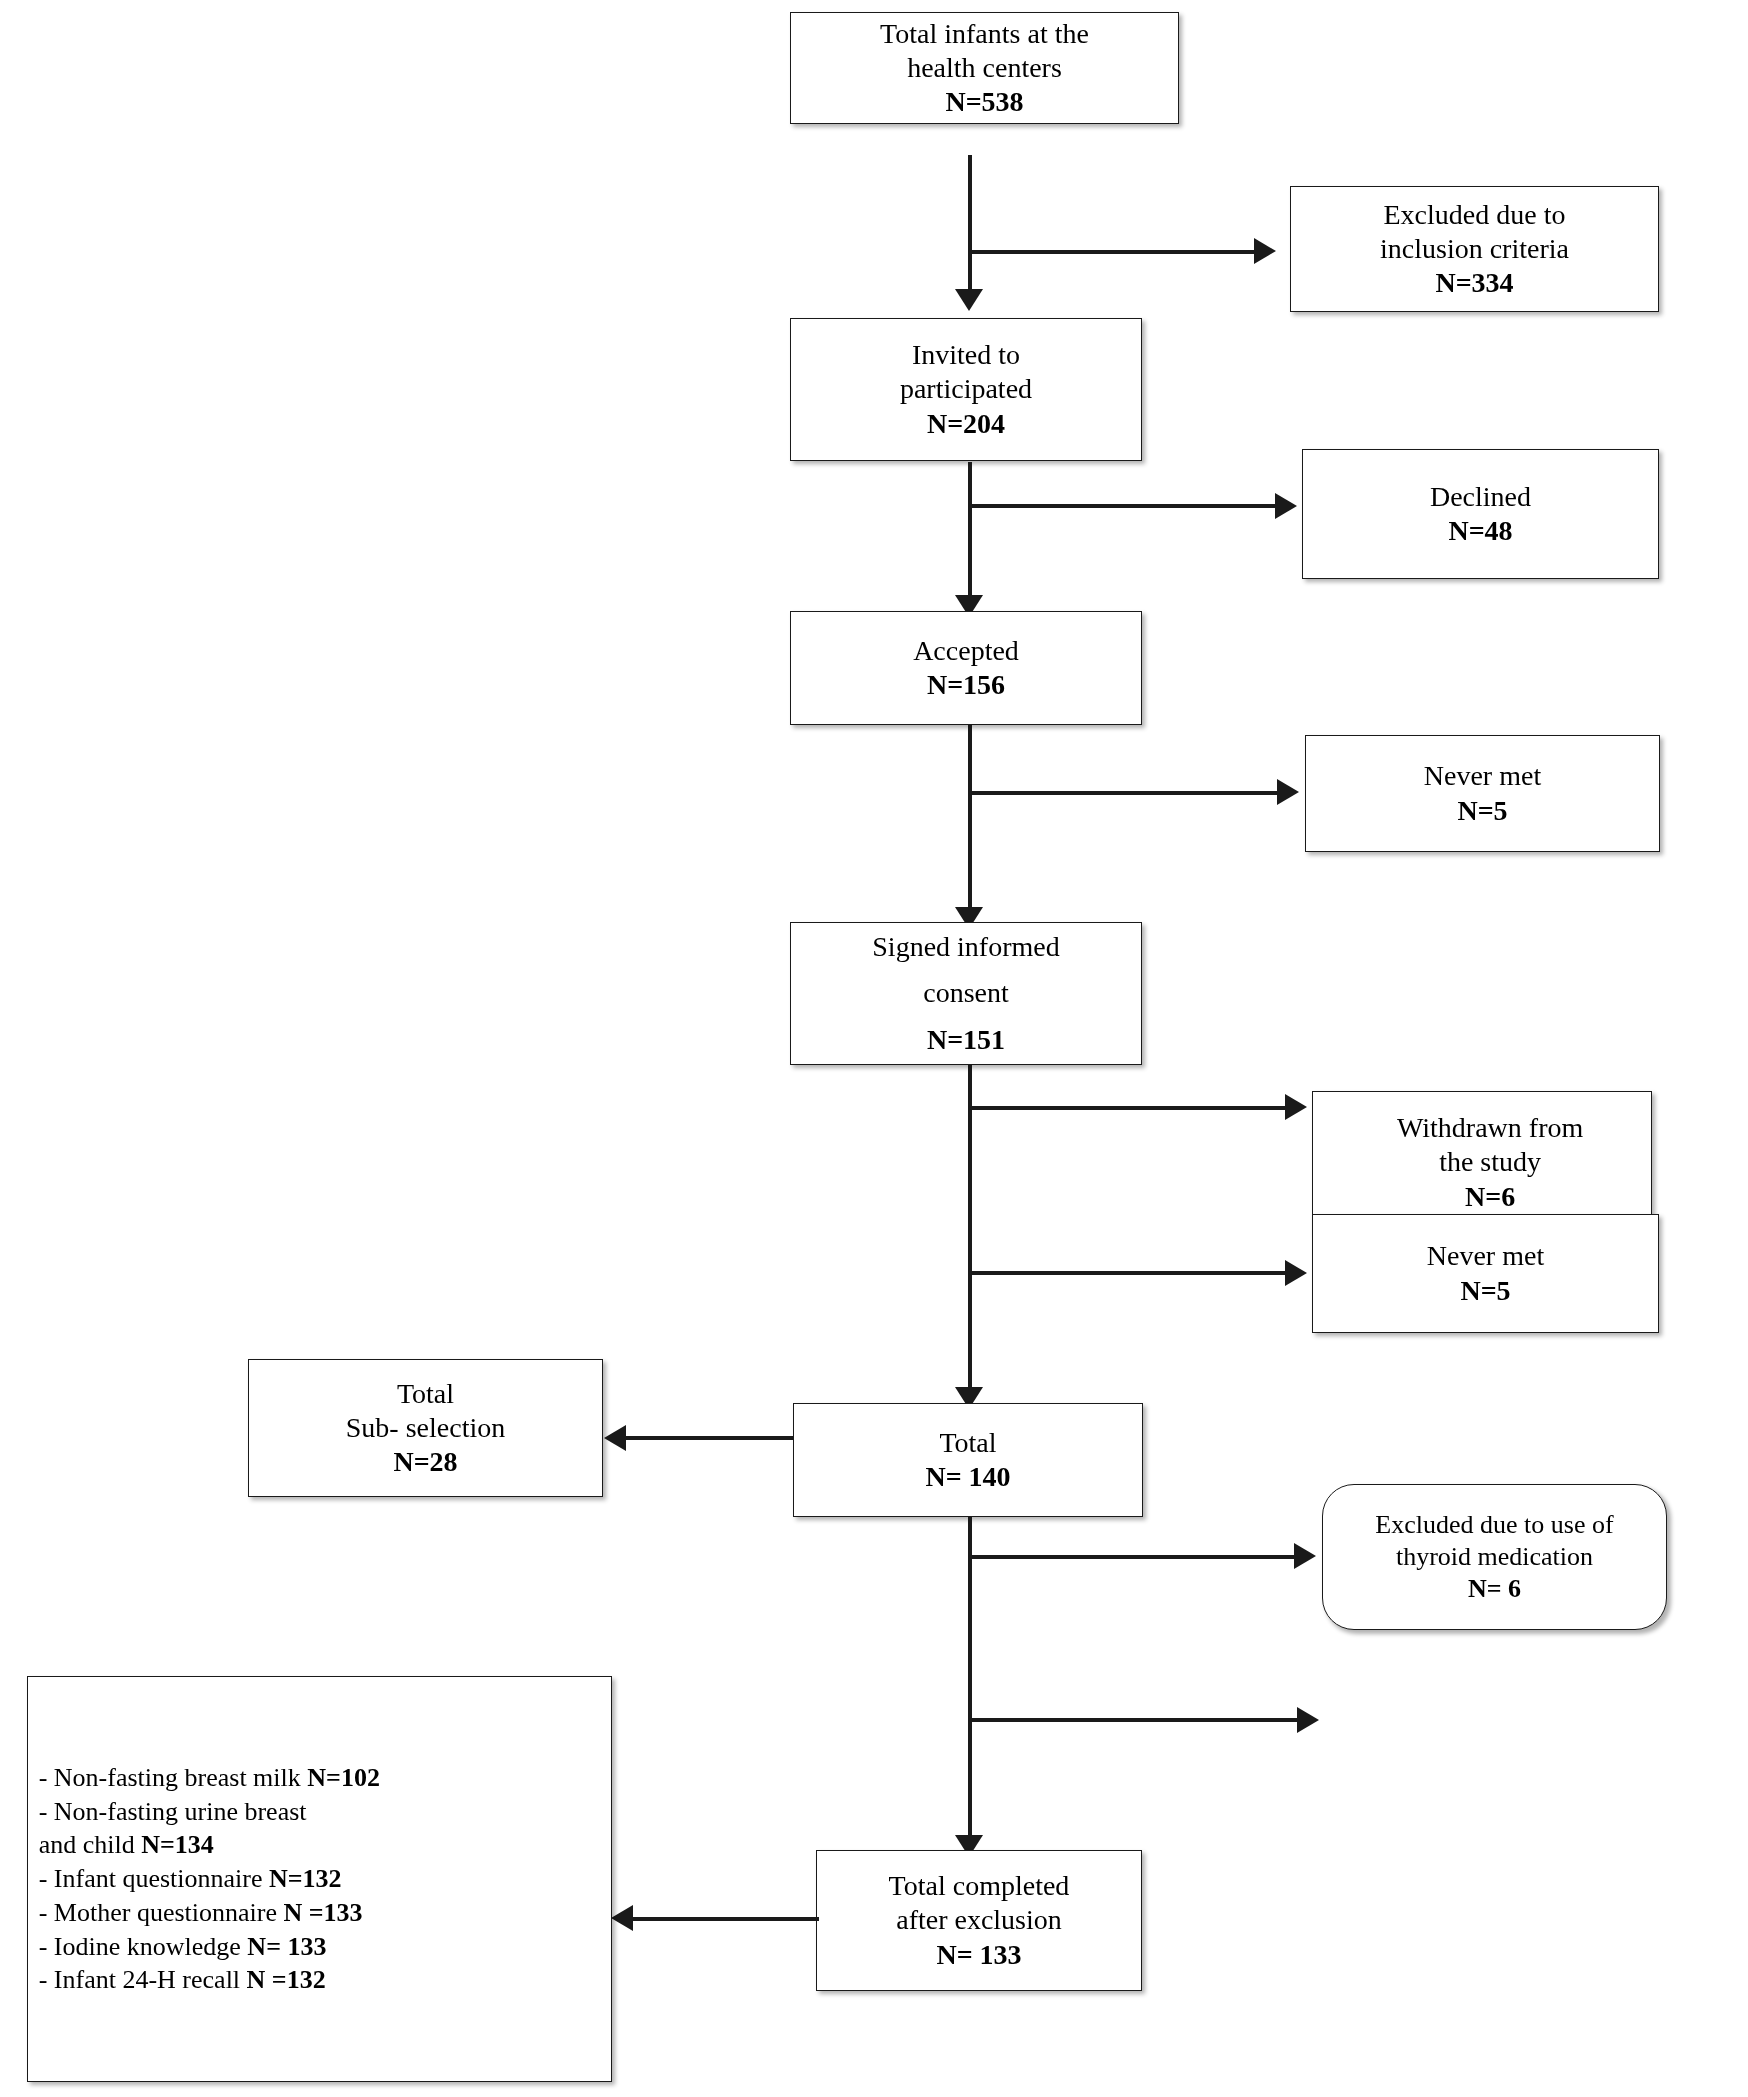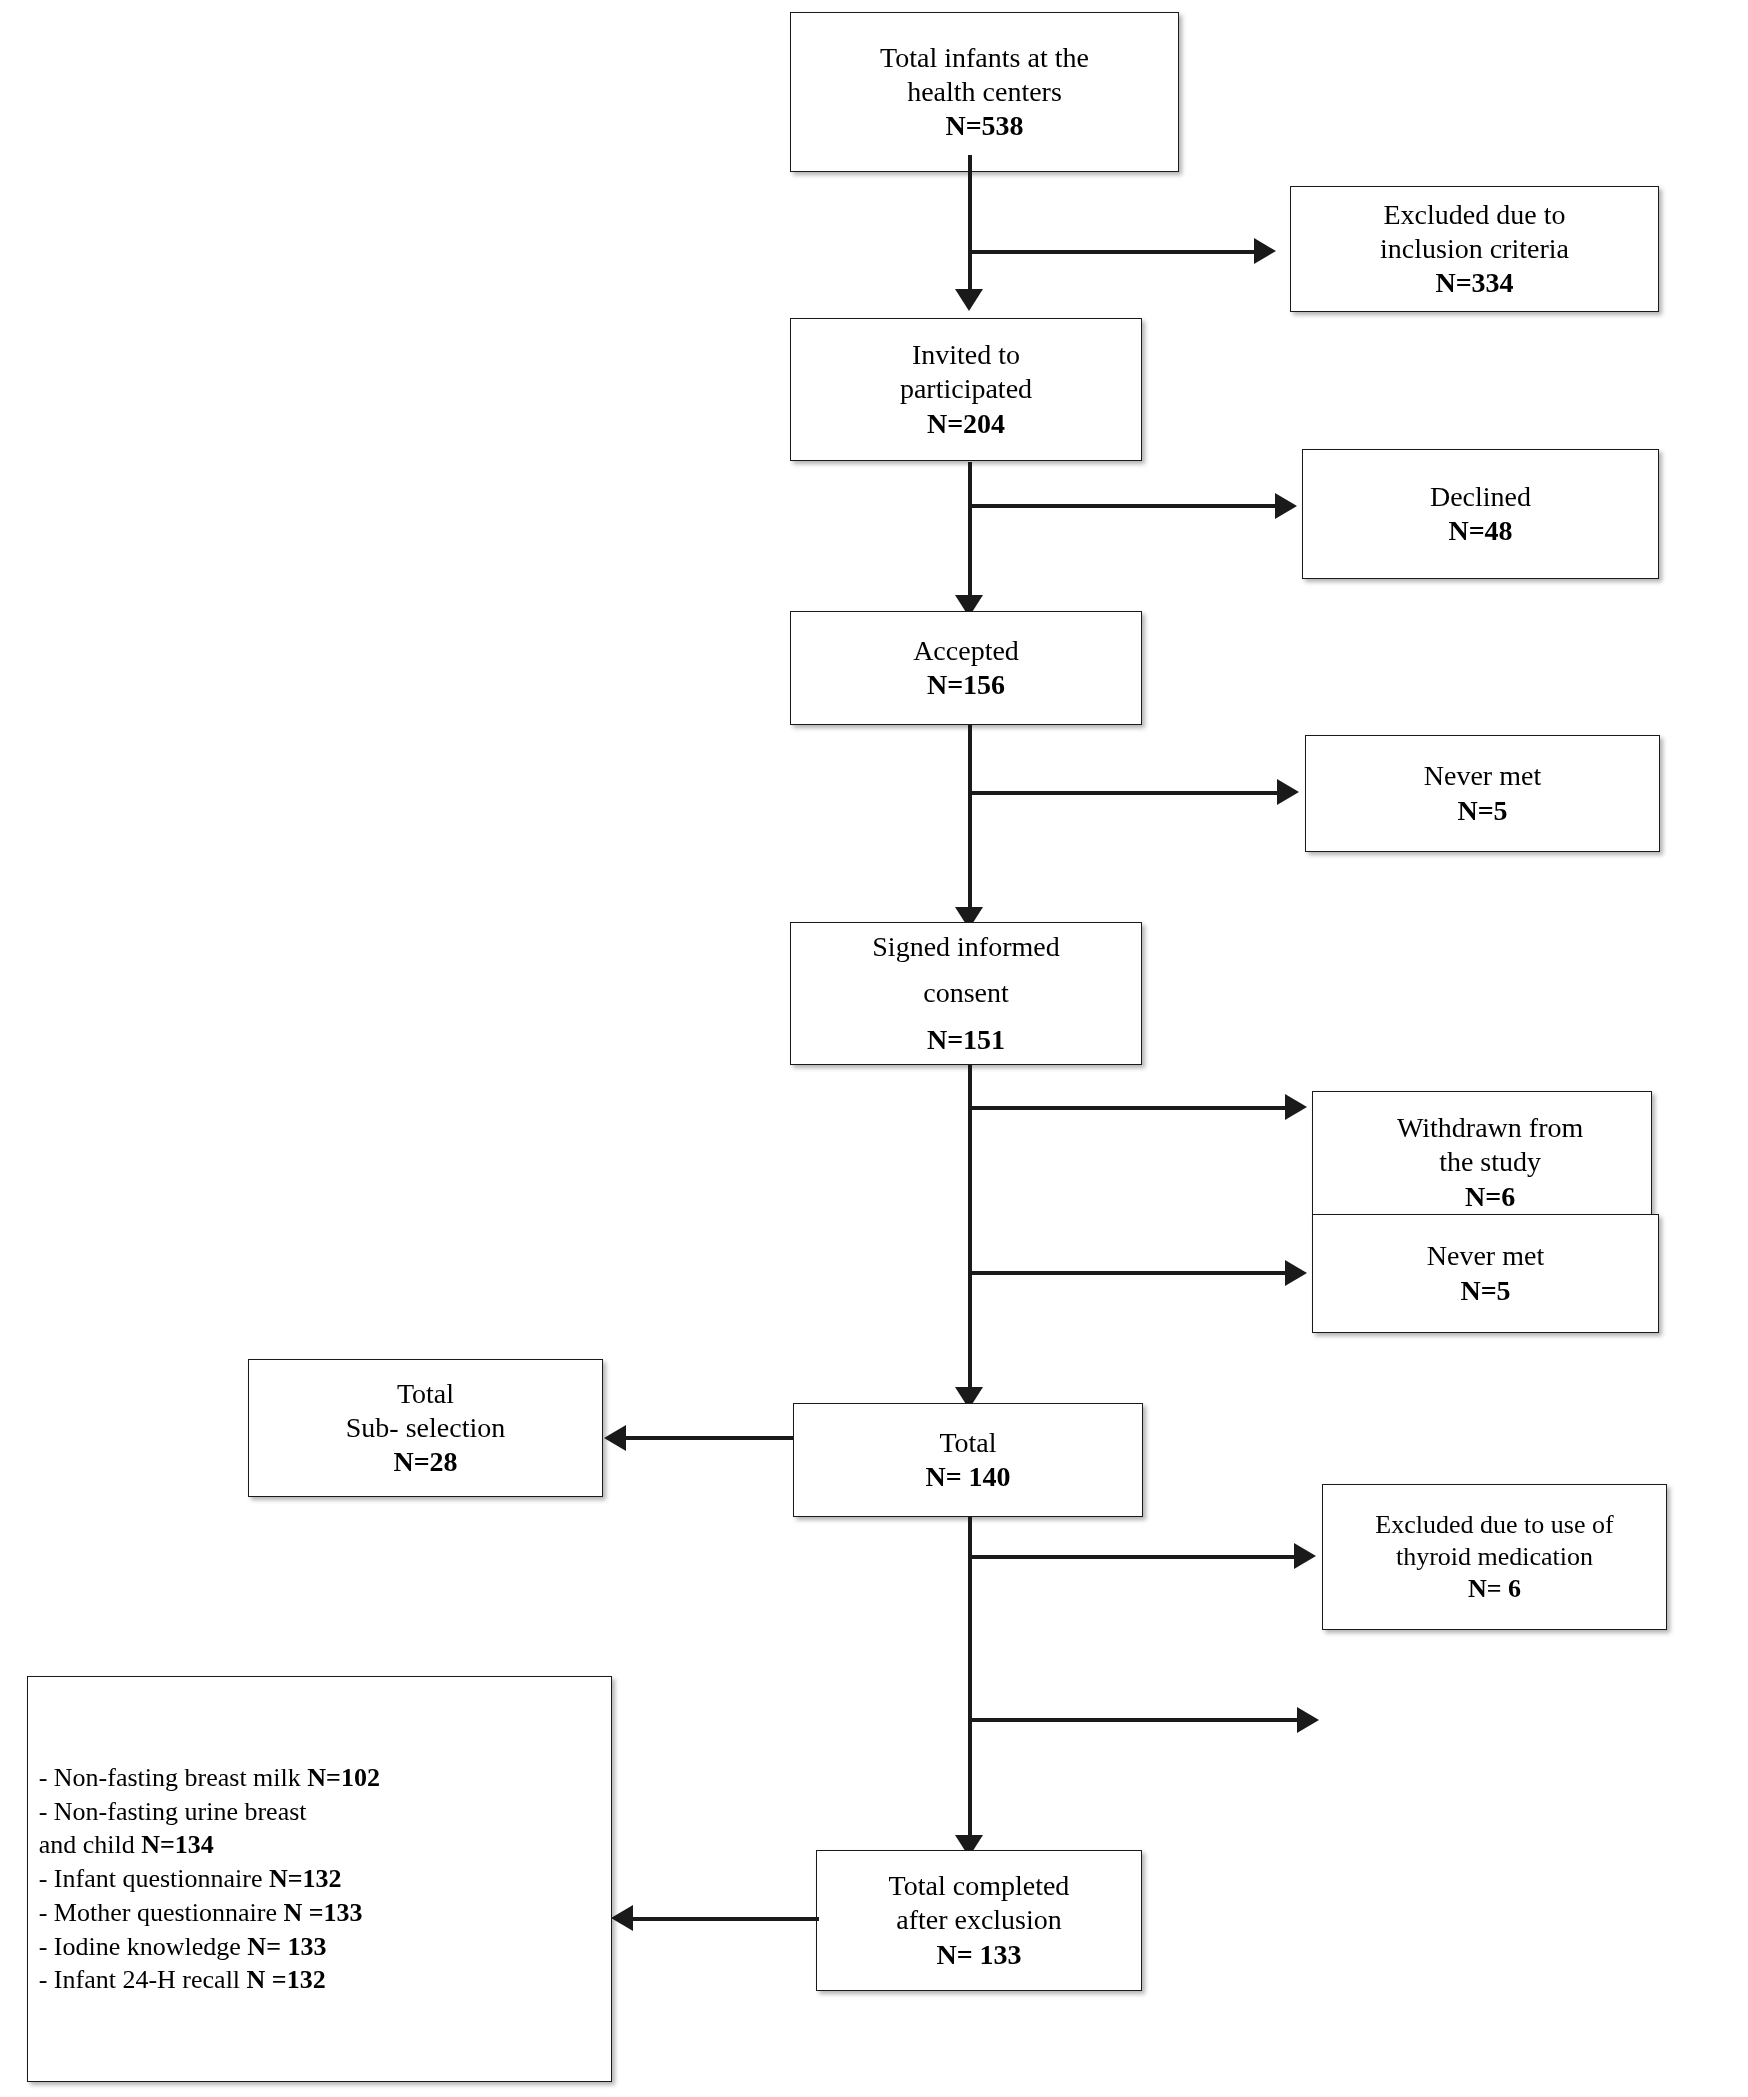--- a/index.html
+++ b/index.html
@@ -99,21 +99,21 @@
     border-top: 13.6px solid transparent;
     border-bottom: 13.6px solid transparent;
     border-right: 22.3px solid #1a1a1a;
   }
 </style>
 </head>
 <body>
 
 <div id="canvas">
 
-  <div class="box" style="left:790px; top:12px; width:389px; height:160px;">
+  <div class="box" style="left:790px; top:12px; width:389px; height:112px;">
     <span class="line">Total infants at the</span>
     <span class="line">health centers</span>
     <span class="line n">N=538</span>
   </div>
 
   <div class="vline" style="left:968px; top:155px; width:4.4px; height:136px;"></div>
   <div class="arrow-down" style="left:955px; top:289px;"></div>
 
   <div class="hline" style="left:970px; top:250px; width:290px; height:4.4px;"></div>
   <div class="arrow-right" style="left:1254px; top:238px;"></div>
@@ -196,21 +196,21 @@
     <span class="line">Total</span>
     <span class="line n">N= 140</span>
   </div>
 
   <div class="vline" style="left:968px; top:1517px; width:4.4px; height:321px;"></div>
   <div class="arrow-down" style="left:955px; top:1835px;"></div>
 
   <div class="hline" style="left:970px; top:1555px; width:330px; height:4.4px;"></div>
   <div class="arrow-right" style="left:1294px; top:1543px;"></div>
 
-  <div class="box" style="left:1322px; top:1484px; width:345px; height:146px; font-size:26px;">
+  <div class="box" style="left:1322px; top:1484px; width:345px; height:146px; font-size:26px;border-radius:32px;">
     <span class="line">Excluded due to use of</span>
     <span class="line">thyroid medication</span>
     <span class="line n">N= 6</span>
   </div>
 
   <div class="hline" style="left:970px; top:1718px; width:333px; height:4.4px;"></div>
   <div class="arrow-right" style="left:1297px; top:1707px;"></div>
 
 
   <div class="box" style="left:816px; top:1850px; width:326px; height:141px;">

